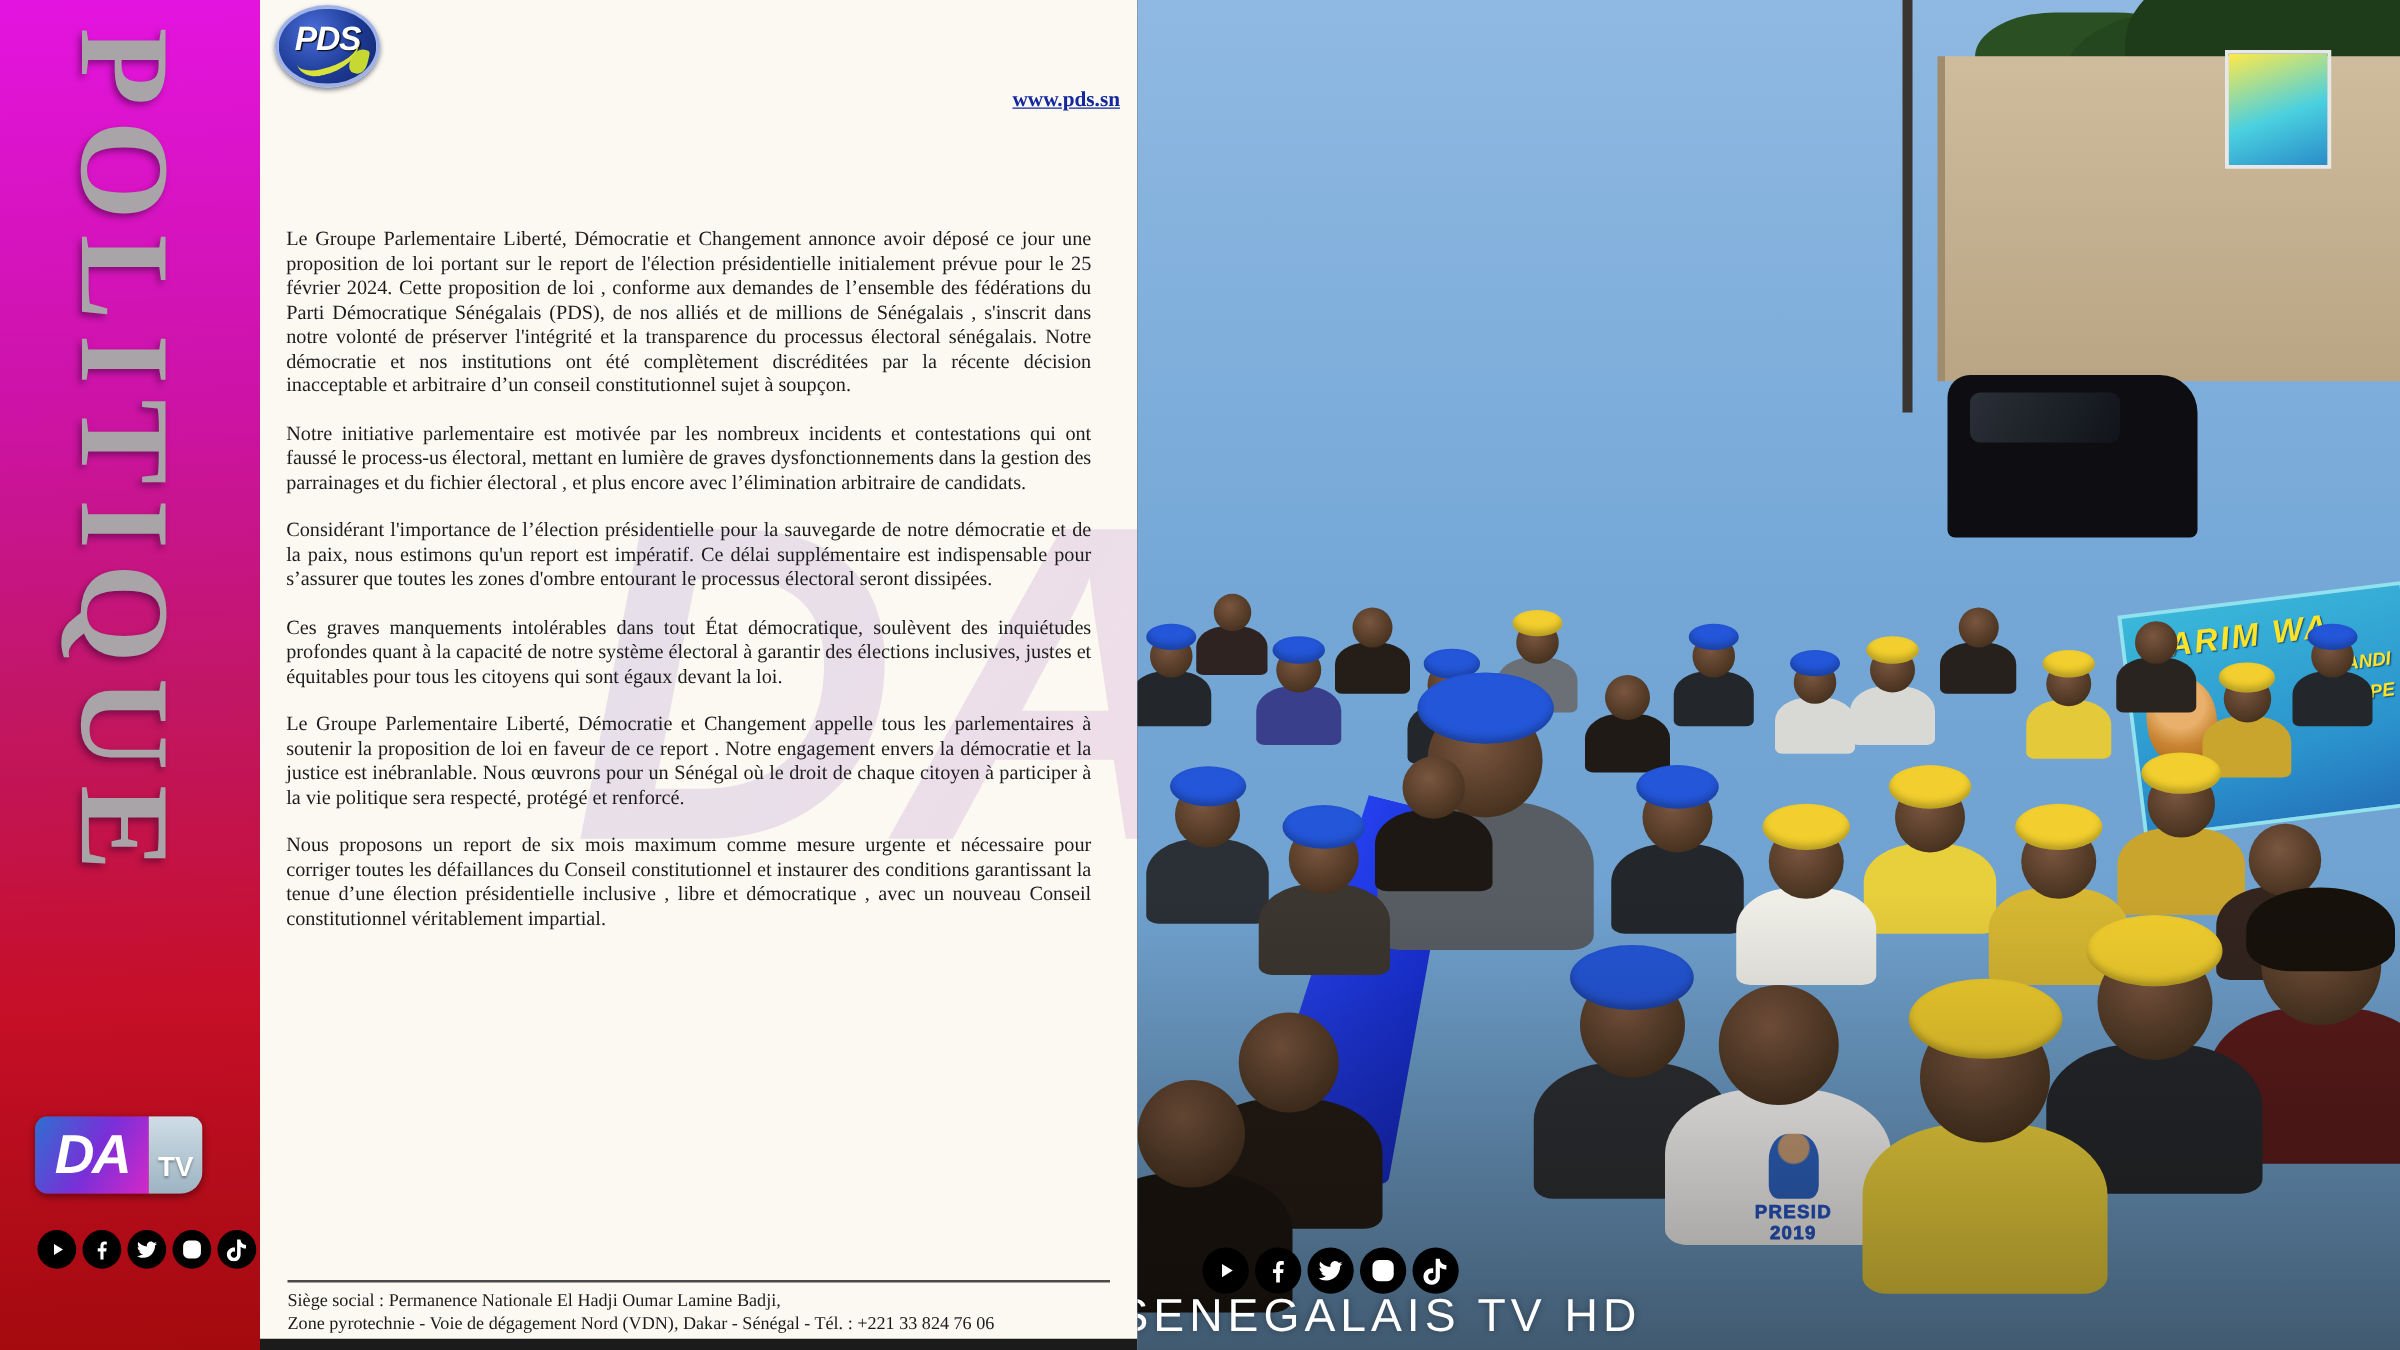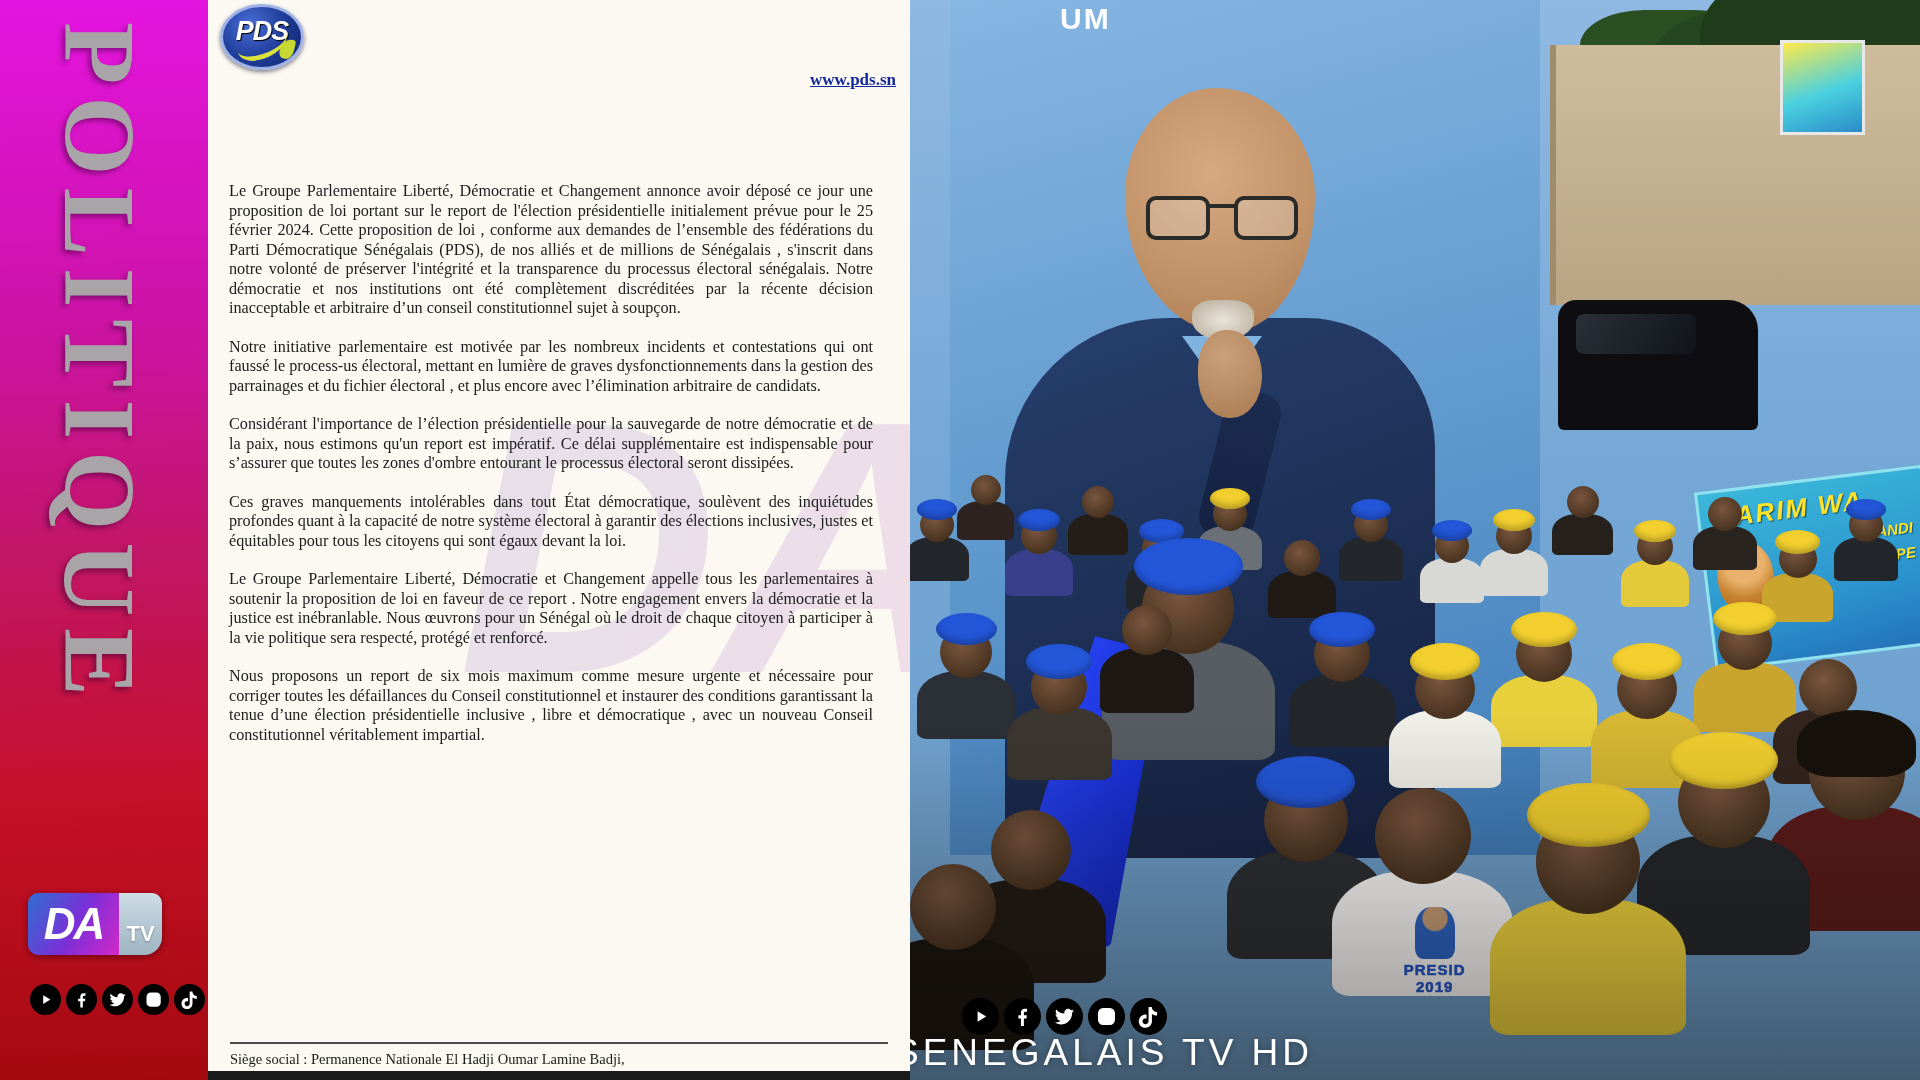--- a/index.html
+++ b/index.html
@@ -206,44 +206,31 @@
         <p>Notre initiative parlementaire est motivée par les nombreux incidents et contestations qui ont faussé le process-us électoral, mettant en lumière de graves dysfonctionnements dans la gestion des parrainages et du fichier électoral , et plus encore avec l’élimination arbitraire de candidats.</p>
         <p>Considérant l'importance de l’élection présidentielle pour la sauvegarde de notre démocratie et de la paix, nous estimons qu'un report est impératif. Ce délai supplémentaire est indispensable pour s’assurer que toutes les zones d'ombre entourant le processus électoral seront dissipées.</p>
         <p>Ces graves manquements intolérables dans tout État démocratique, soulèvent des inquiétudes profondes quant à la capacité de notre système électoral à garantir des élections inclusives, justes et équitables pour tous les citoyens qui sont égaux devant la loi.</p>
         <p>Le Groupe Parlementaire Liberté, Démocratie et Changement appelle tous les parlementaires à soutenir la proposition de loi en faveur de ce report . Notre engagement envers la démocratie et la justice est inébranlable. Nous œuvrons pour un Sénégal où le droit de chaque citoyen à participer à la vie politique sera respecté, protégé et renforcé.</p>
         <p>Nous proposons un report de six mois maximum comme mesure urgente et nécessaire pour corriger toutes les défaillances du Conseil constitutionnel et instaurer des conditions garantissant la tenue d’une élection présidentielle inclusive , libre et démocratique , avec un nouveau Conseil constitutionnel véritablement impartial.</p>
     </div>
     <div id="doc-footer">
       <div class="rule"></div>
 
     <div class="fline">Siège social : Permanence Nationale El Hadji Oumar Lamine Badji,</div>
+        <div class="fline">Zone pyrotechnie - Voie de dégagement Nord (VDN), Dakar - Sénégal - Tél. : +221 33 824 76 06</div>
       </div>
     <div id="doc-bottom-strip"></div>
   </div>
 
   <div id="photo">
     <div id="trees"></div>
     <div id="building"></div>
     <div id="poster"></div>
     <div id="pole"></div>
 
-    <div id="banner">
-      <div id="banner-toptext">UM</div>
-      <div class="jacket"></div>
-      <div class="collar"></div>
-      <div class="head-karim"></div>
-      <div class="glasses">
-        <div class="lens"></div>
-        <div class="lens r"></div>
-        <div class="bridge"></div>
-      </div>
-      <div class="goatee"></div>
-      <div class="forearm"></div>
-      <div class="hand"></div>
-    </div>
 
     <div id="suv"></div>
 
     <div id="karim-sign">
       <div class="sign-title">KARIM WA</div>
       <div id="sign-portrait"></div>
 
     <div class="sign-line">CANDI</div>
         <div class="sign-line">DU PE</div>
       </div>

